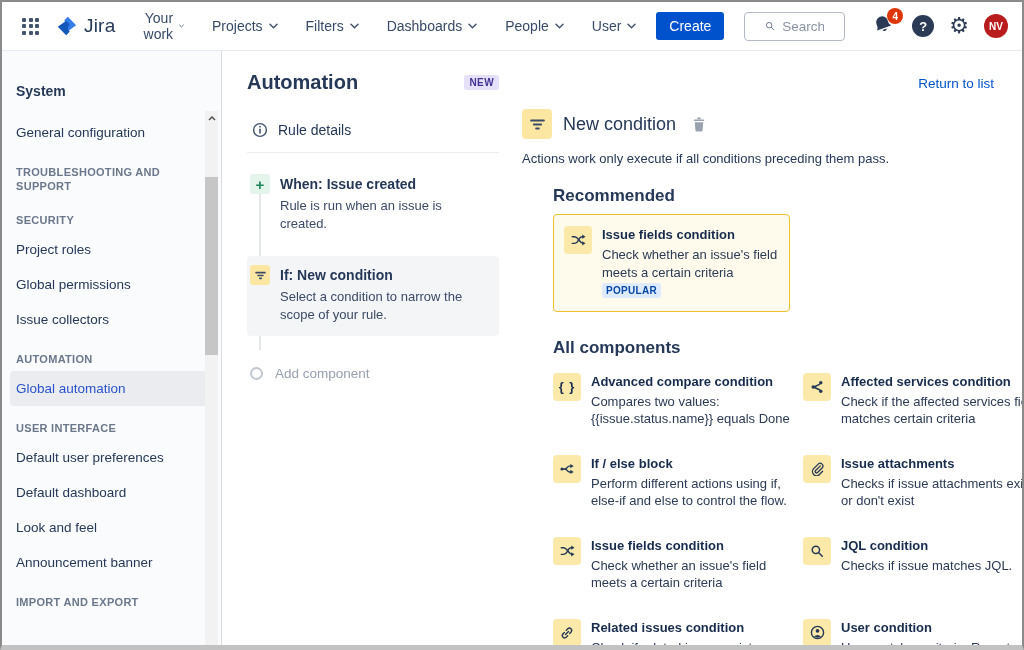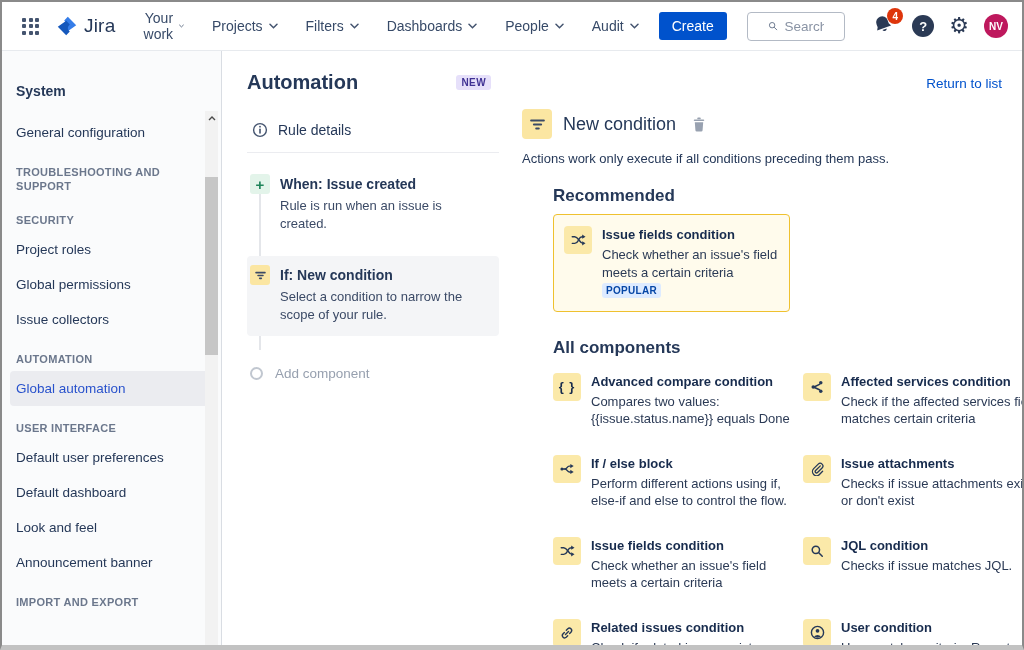--- a/index.html
+++ b/index.html
@@ -39,21 +39,21 @@
     position:absolute; top:-4px; right:-6px; min-width:16px; height:16px; border-radius:8px;
     background:#DE350B; color:#fff; font-size:10px; font-weight:700;
     display:flex; align-items:center; justify-content:center; padding:0 3px;
   }
   .help-circle{
     width:22px; height:22px; border-radius:50%; background:#2b3a55; color:#fff;
     font-size:13px; font-weight:700; display:flex; align-items:center; justify-content:center; cursor:pointer;
   }
   .gear{ font-size:22px; line-height:22px; color:#2b3a55; cursor:pointer; }
   .avatar{
-    width:24px; height:24px; border-radius:50%; background:#be185d; color:#fff;
+    width:24px; height:24px; border-radius:50%; background:#b91c1c; color:#fff;
     font-size:10px; font-weight:700; display:flex; align-items:center; justify-content:center; cursor:pointer;
   }
   
   .sidebar{
     position:absolute; left:0; top:49px; bottom:0; width:220px;
     background:#FAFBFC; border-right:1px solid #d9dde3;
   }
   .sb-title{ font-size:14px; font-weight:700; color:#253858; padding:32px 14px 16px; }
   .sb-list{ list-style:none; padding:0 8px; }
   .sb-item{ font-size:13.5px; color:#253858; padding:8px 6px; border-radius:4px; cursor:pointer; line-height:19px; }
@@ -66,21 +66,21 @@
   .sb-scroll-arrow{ height:15px; display:flex; align-items:center; justify-content:center; cursor:pointer; }
   .sb-thumb{ position:absolute; left:0; right:0; top:66px; height:178px; background:#c6c6c6; cursor:grab; }
   
   .main{ position:absolute; left:221px; top:49px; right:0; bottom:0; background:#fff; }
   
   .middle{ position:absolute; left:24px; top:20px; width:252px; }
   .mid-titlerow{ display:flex; align-items:center; justify-content:space-between; }
   .mid-title{ font-size:20px; font-weight:700; color:#253858; }
   .badge-new{
     background:#E6E0FA; color:#403294; font-size:10px; font-weight:700; letter-spacing:.4px;
-    padding:2px 5px; border-radius:3px; margin-right:8px;
+    padding:2px 5px; border-radius:3px; margin-right:0;
   }
   .rule-details{ display:flex; align-items:center; gap:10px; margin-top:28px; padding-left:5px; cursor:pointer; }
   .rule-details-label{ font-size:14px; color:#253858; }
   .mid-divider{ height:1px; background:#EBECF0; margin-top:14px; }
   .steps{ position:relative; margin-top:21px; }
   .connector{ position:absolute; left:12px; top:18px; height:158px; width:2px; background:#e4e6ea; }
   .step{ position:relative; display:flex; gap:10px; cursor:pointer; }
   .step-badge{
     width:20px; height:20px; border-radius:3px; flex-shrink:0;
     display:flex; align-items:center; justify-content:center; margin-left:3px;
@@ -91,21 +91,21 @@
   .step-desc{ font-size:13px; color:#3b4a66; line-height:18px; margin-top:3px; max-width:208px; }
   .step-if{
     margin-top:23px; background:#F4F5F7; border-radius:4px;
     padding:9px 8px 12px 0; margin-left:0;
   }
   .add-component{ display:flex; align-items:center; gap:12px; margin-top:30px; cursor:pointer; position:relative; }
   .add-circle{ width:13px; height:13px; border:2px solid #C1C7D0; border-radius:50%; background:#fff; margin-left:3px; }
   .add-label{ font-size:13.5px; color:#97A0AF; }
   
   .rpanel{ position:absolute; left:299px; top:0; right:0; }
-  .return-link{ position:absolute; top:25px; right:20px; font-size:13.5px; color:#0052CC; cursor:pointer; }
+  .return-link{ position:absolute; top:25px; right:28px; font-size:13.5px; color:#0052CC; cursor:pointer; }
   .rp-header{ display:flex; align-items:center; gap:11px; margin-top:58px; }
   .rp-badge{
     width:30px; height:30px; background:#FBE6A2; border-radius:4px;
     display:flex; align-items:center; justify-content:center;
   }
   .rp-title{ font-size:18px; font-weight:500; color:#253858; }
   .trash{ margin-left:5px; cursor:pointer; display:flex; }
   .rp-subtitle{ font-size:13px; color:#253858; margin-top:12px; }
   .indent{ margin-left:31px; }
   .section-heading{ font-size:17px; font-weight:600; color:#253858; }
@@ -184,21 +184,21 @@
             <path d="M1 1.3l3.5 3.4L8 1.3"></path>
           </svg>
       </div>
       <div class="nav-item">
         <span>People</span>
         <svg width="9" height="6" viewBox="0 0 9 6" fill="none" stroke="#44546F" stroke-width="1.5" stroke-linecap="round">
             <path d="M1 1.3l3.5 3.4L8 1.3"></path>
           </svg>
       </div>
       <div class="nav-item">
-        <span>Audit</span>
+        <span>User</span>
         <svg width="9" height="6" viewBox="0 0 9 6" fill="none" stroke="#44546F" stroke-width="1.5" stroke-linecap="round">
             <path d="M1 1.3l3.5 3.4L8 1.3"></path>
           </svg>
       </div>
     </div>
     <button class="btn-create">Create</button>
     <div class="nav-spacer"></div>
     <div class="searchbox">
       <svg width="14" height="14" viewBox="0 0 16 16" fill="none" stroke="#6B788E" stroke-width="1.6">
           <circle cx="6.7" cy="6.7" r="4.4"></circle>

